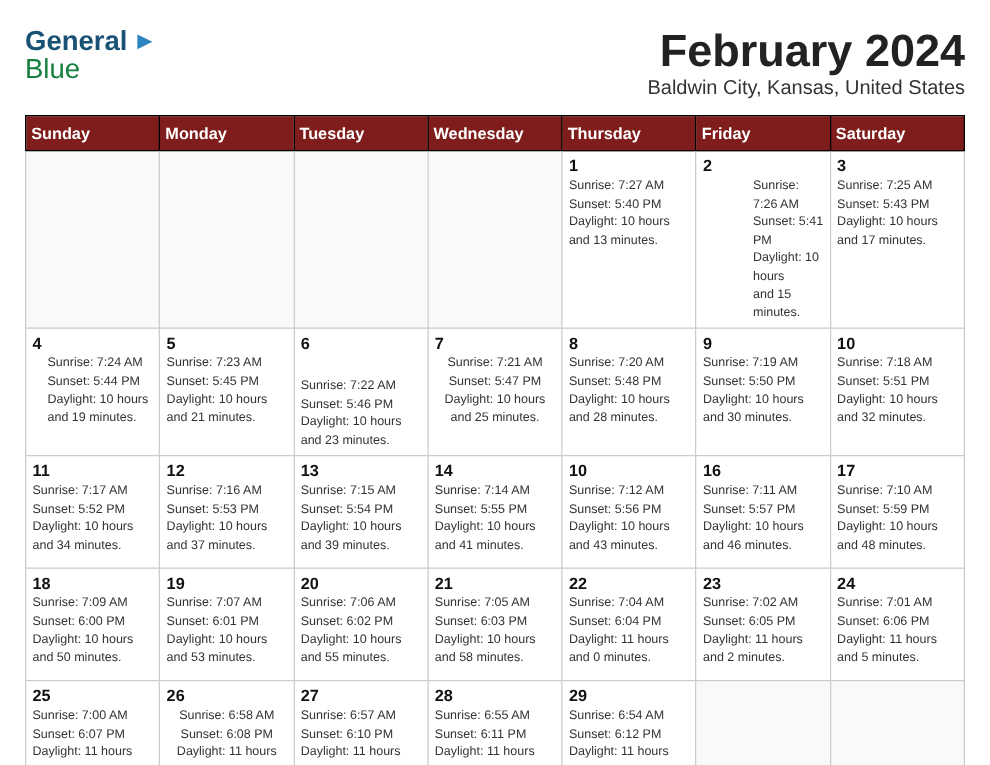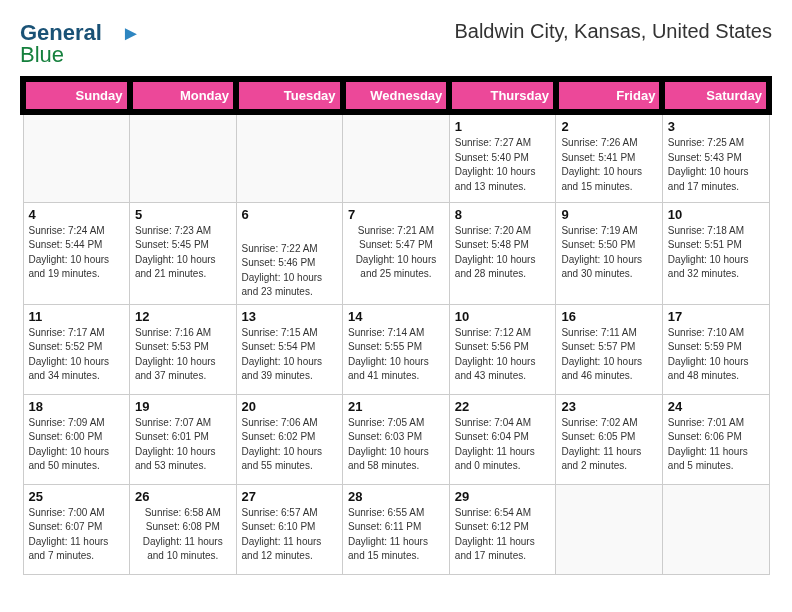--- a/index.html
+++ b/index.html
@@ -13,42 +13,42 @@
     .header {
       text-align: right;
       margin-bottom: 4px;
     }
     .header .month-year {
       font-size: 36px;
       font-weight: bold;
       color: #222;
     }
     .header .location {
-      font-size: 20px;
+      font-size: 16px;
       color: #333;
     }
     .logo {
       float: left;
       display: flex;
       flex-direction: column;
       align-items: flex-start;
     }
     .calendar {
       width: 100%;
       border-collapse: collapse;
       margin-top: 8px;
     }
     .calendar thead tr th {
-      background-color: #ec4899;
+      background-color: #7f1d1d;
       color: #fff;
       font-size: 13px;
       font-weight: bold;
       padding: 6px 4px;
-      text-align: right;
-      border: 6px solid #000000;
+      text-align: left;
+      border: 1px solid #000000;
     }
     .calendar tbody tr td {
       vertical-align: top;
       border: 1px solid #ccc;
       padding: 4px 5px;
       font-size: 10.5px;
       color: #222;
       width: 107px;
       height: 90px;
     }
@@ -69,27 +69,28 @@
     .top-area {
       overflow: hidden;
       margin-bottom: 6px;
     }
   </style>
 </head>
 <body>
 
 <div class="top-area">
   <div class="logo">
-    <div style="display:flex; align-items:center; gap:19px;">
+    <div style="display:flex; align-items:center; gap:4px;">
       <span style="font-size:22px; font-weight:bold; color:#1a5276;">General</span>
       <span style="color:#2e86c1; font-size:20px;">►</span>
     </div>
     <div style="font-size:22px; font-weight:normal; color:#15803d; margin-top:-4px;">Blue</div>
   </div>
   <div class="header">
+    <div class="month-year">February 2024</div>
     <div class="location">Baldwin City, Kansas, United States</div>
   </div>
 </div>
 
 <table class="calendar">
   <thead>
     <tr>
     <th>Sunday</th>
         <th>Monday</th>
         <th>Tuesday</th>
@@ -107,37 +108,37 @@
         <td class="empty"></td>
         <td>
           <div class="day-num">1</div>
           <div class="day-info" style="white-space: pre-line;">Sunrise: 7:27 AM
 Sunset: 5:40 PM
 Daylight: 10 hours
 and 13 minutes.</div>
         </td>
         <td>
           <div class="day-num">2</div>
-          <div class="day-info" style="white-space: pre-line;">Sunrise: 7:26 AM
+          <div class="day-info" style="white-space: pre-line; margin-left: 40px;">Sunrise: 7:26 AM
 Sunset: 5:41 PM
 Daylight: 10 hours
 and 15 minutes.</div>
         </td>
         <td>
           <div class="day-num">3</div>
           <div class="day-info" style="white-space: pre-line;">Sunrise: 7:25 AM
 Sunset: 5:43 PM
 Daylight: 10 hours
 and 17 minutes.</div>
         </td>
       </tr>
       <tr>
         <td>
           <div class="day-num">4</div>
-          <div class="day-info" style="white-space: pre-line;">Sunrise: 7:24 AM
+          <div class="day-info" style="white-space: pre-line; margin-left: 12px;">Sunrise: 7:24 AM
 Sunset: 5:44 PM
 Daylight: 10 hours
 and 19 minutes.</div>
         </td>
         <td>
           <div class="day-num">5</div>
           <div class="day-info" style="white-space: pre-line;">Sunrise: 7:23 AM
 Sunset: 5:45 PM
 Daylight: 10 hours
 and 21 minutes.</div>

